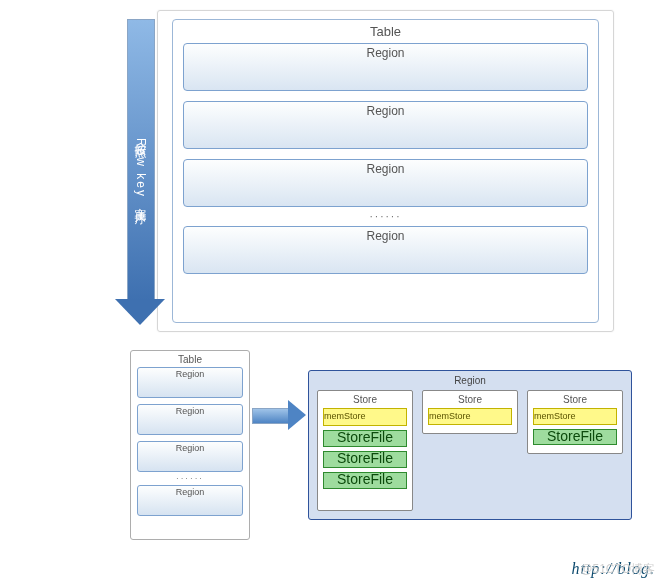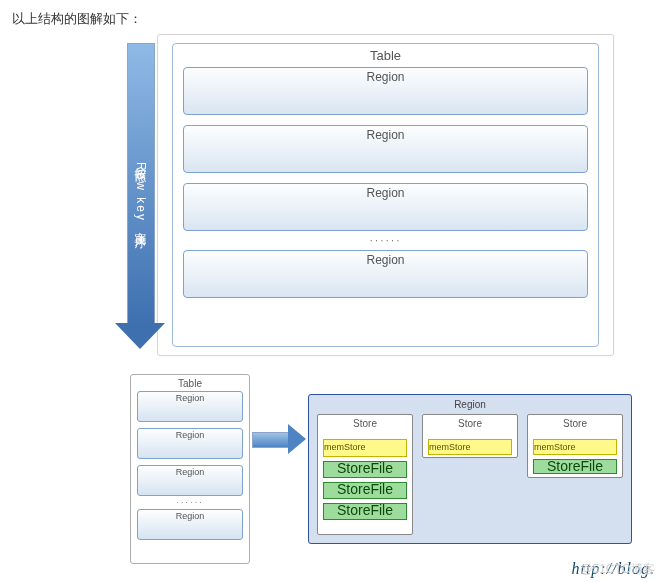--- a/index.html
+++ b/index.html
@@ -26,34 +26,33 @@
   .mini-ellipsis{font-size:8px;color:#777;text-align:center;margin:-4px 0 2px 0;letter-spacing:2px}
 
   .link-arrow{position:absolute;left:240px;top:52px;width:54px;height:26px}
   .link-shaft{position:absolute;left:0;top:6px;width:36px;height:14px;background:linear-gradient(#9fc3e8,#4e84c4);border:1px solid #8aa5c5}
   .link-head{position:absolute;left:36px;top:-2px;width:0;height:0;border-top:15px solid transparent;border-bottom:15px solid transparent;border-left:18px solid #4e84c4}
 
   .region-panel{position:absolute;left:296px;top:20px;width:324px;height:150px;border:1px solid #2f539b;border-radius:3px;background:#d4dff0;padding:4px 8px 8px 8px;box-sizing:border-box;display:flex;flex-direction:column}
   .region-panel-title{font-size:10px;text-align:center;color:#444;margin-bottom:4px}
   .stores-row{flex:1;display:flex;justify-content:space-between}
   .store{width:96px;border:1px solid #888;border-radius:2px;background:#fff;padding:3px 6px 4px 6px;box-sizing:border-box;display:flex;flex-direction:column;align-items:center}
-  .store-title{font-size:10px;color:#555;margin-bottom:10px}
+  .store-title{font-size:10px;color:#555;margin-bottom:3px}
   .mem{width:100%;height:16px;border:1px solid #c2b300;background:#fff98a;color:#5a5300;font-size:9px;line-height:14px;margin-bottom:4px}
   .sf{width:100%;height:15px;border:1px solid #2e8a2e;background:#9edc9e;color:#0c4a0c;font-size:14px;text-align:center;line-height:13px;margin-bottom:4px}
 
   
   .wm{position:absolute;right:12px;bottom:4px;color:#0c4a6e;font-family:Georgia,serif;font-style:italic;font-size:16px;letter-spacing:1px;pointer-events:none}
   .wm2{position:absolute;right:12px;bottom:4px;color:#d0d0d0;font-size:12px;pointer-events:none}
 </style>
 </head>
 <body>
 
 <div class="page">
 
-  <div class="intro">以上结构的图解如下：</div>
 
   <div class="top-diagram">
     <div class="top-arrow-col">
       <div class="top-arrow-shaft"></div>
       <div class="top-arrow-head"></div>
       <div class="top-arrow-label">按照Row key字典序</div>
     </div>
     <div class="table-frame">
       <div class="table-title">Table</div>
       <div class="region-box">Region</div>

